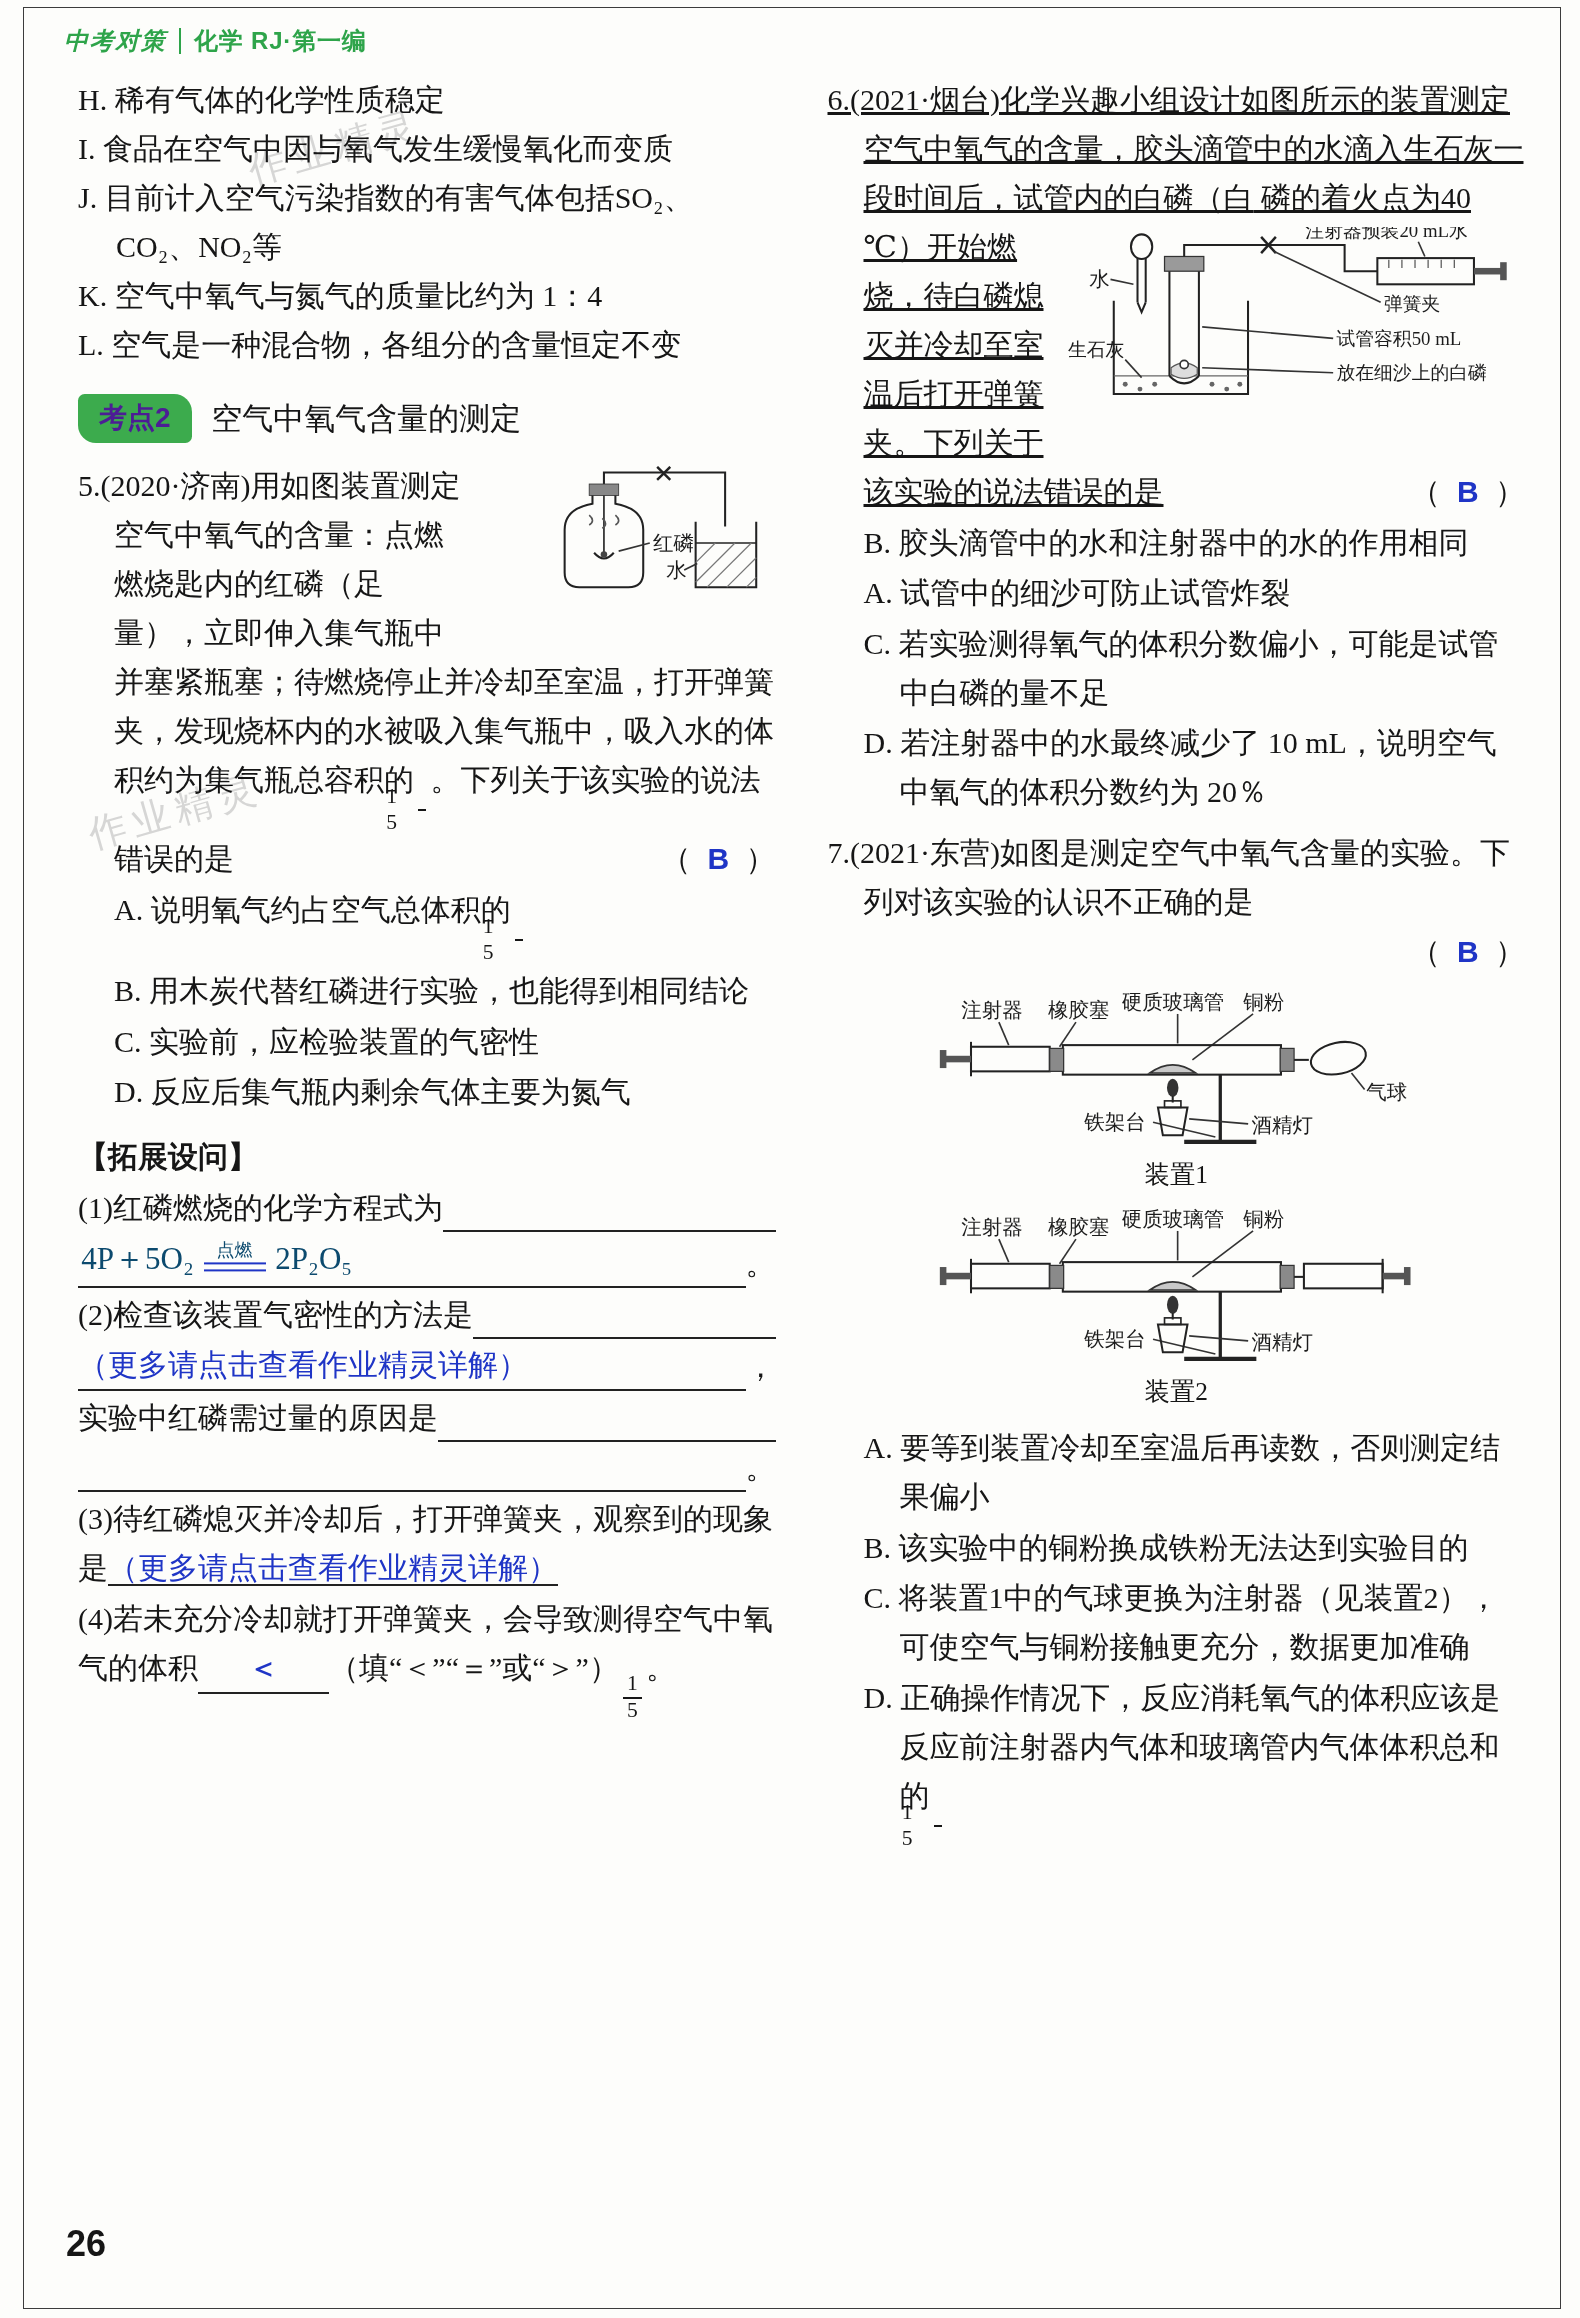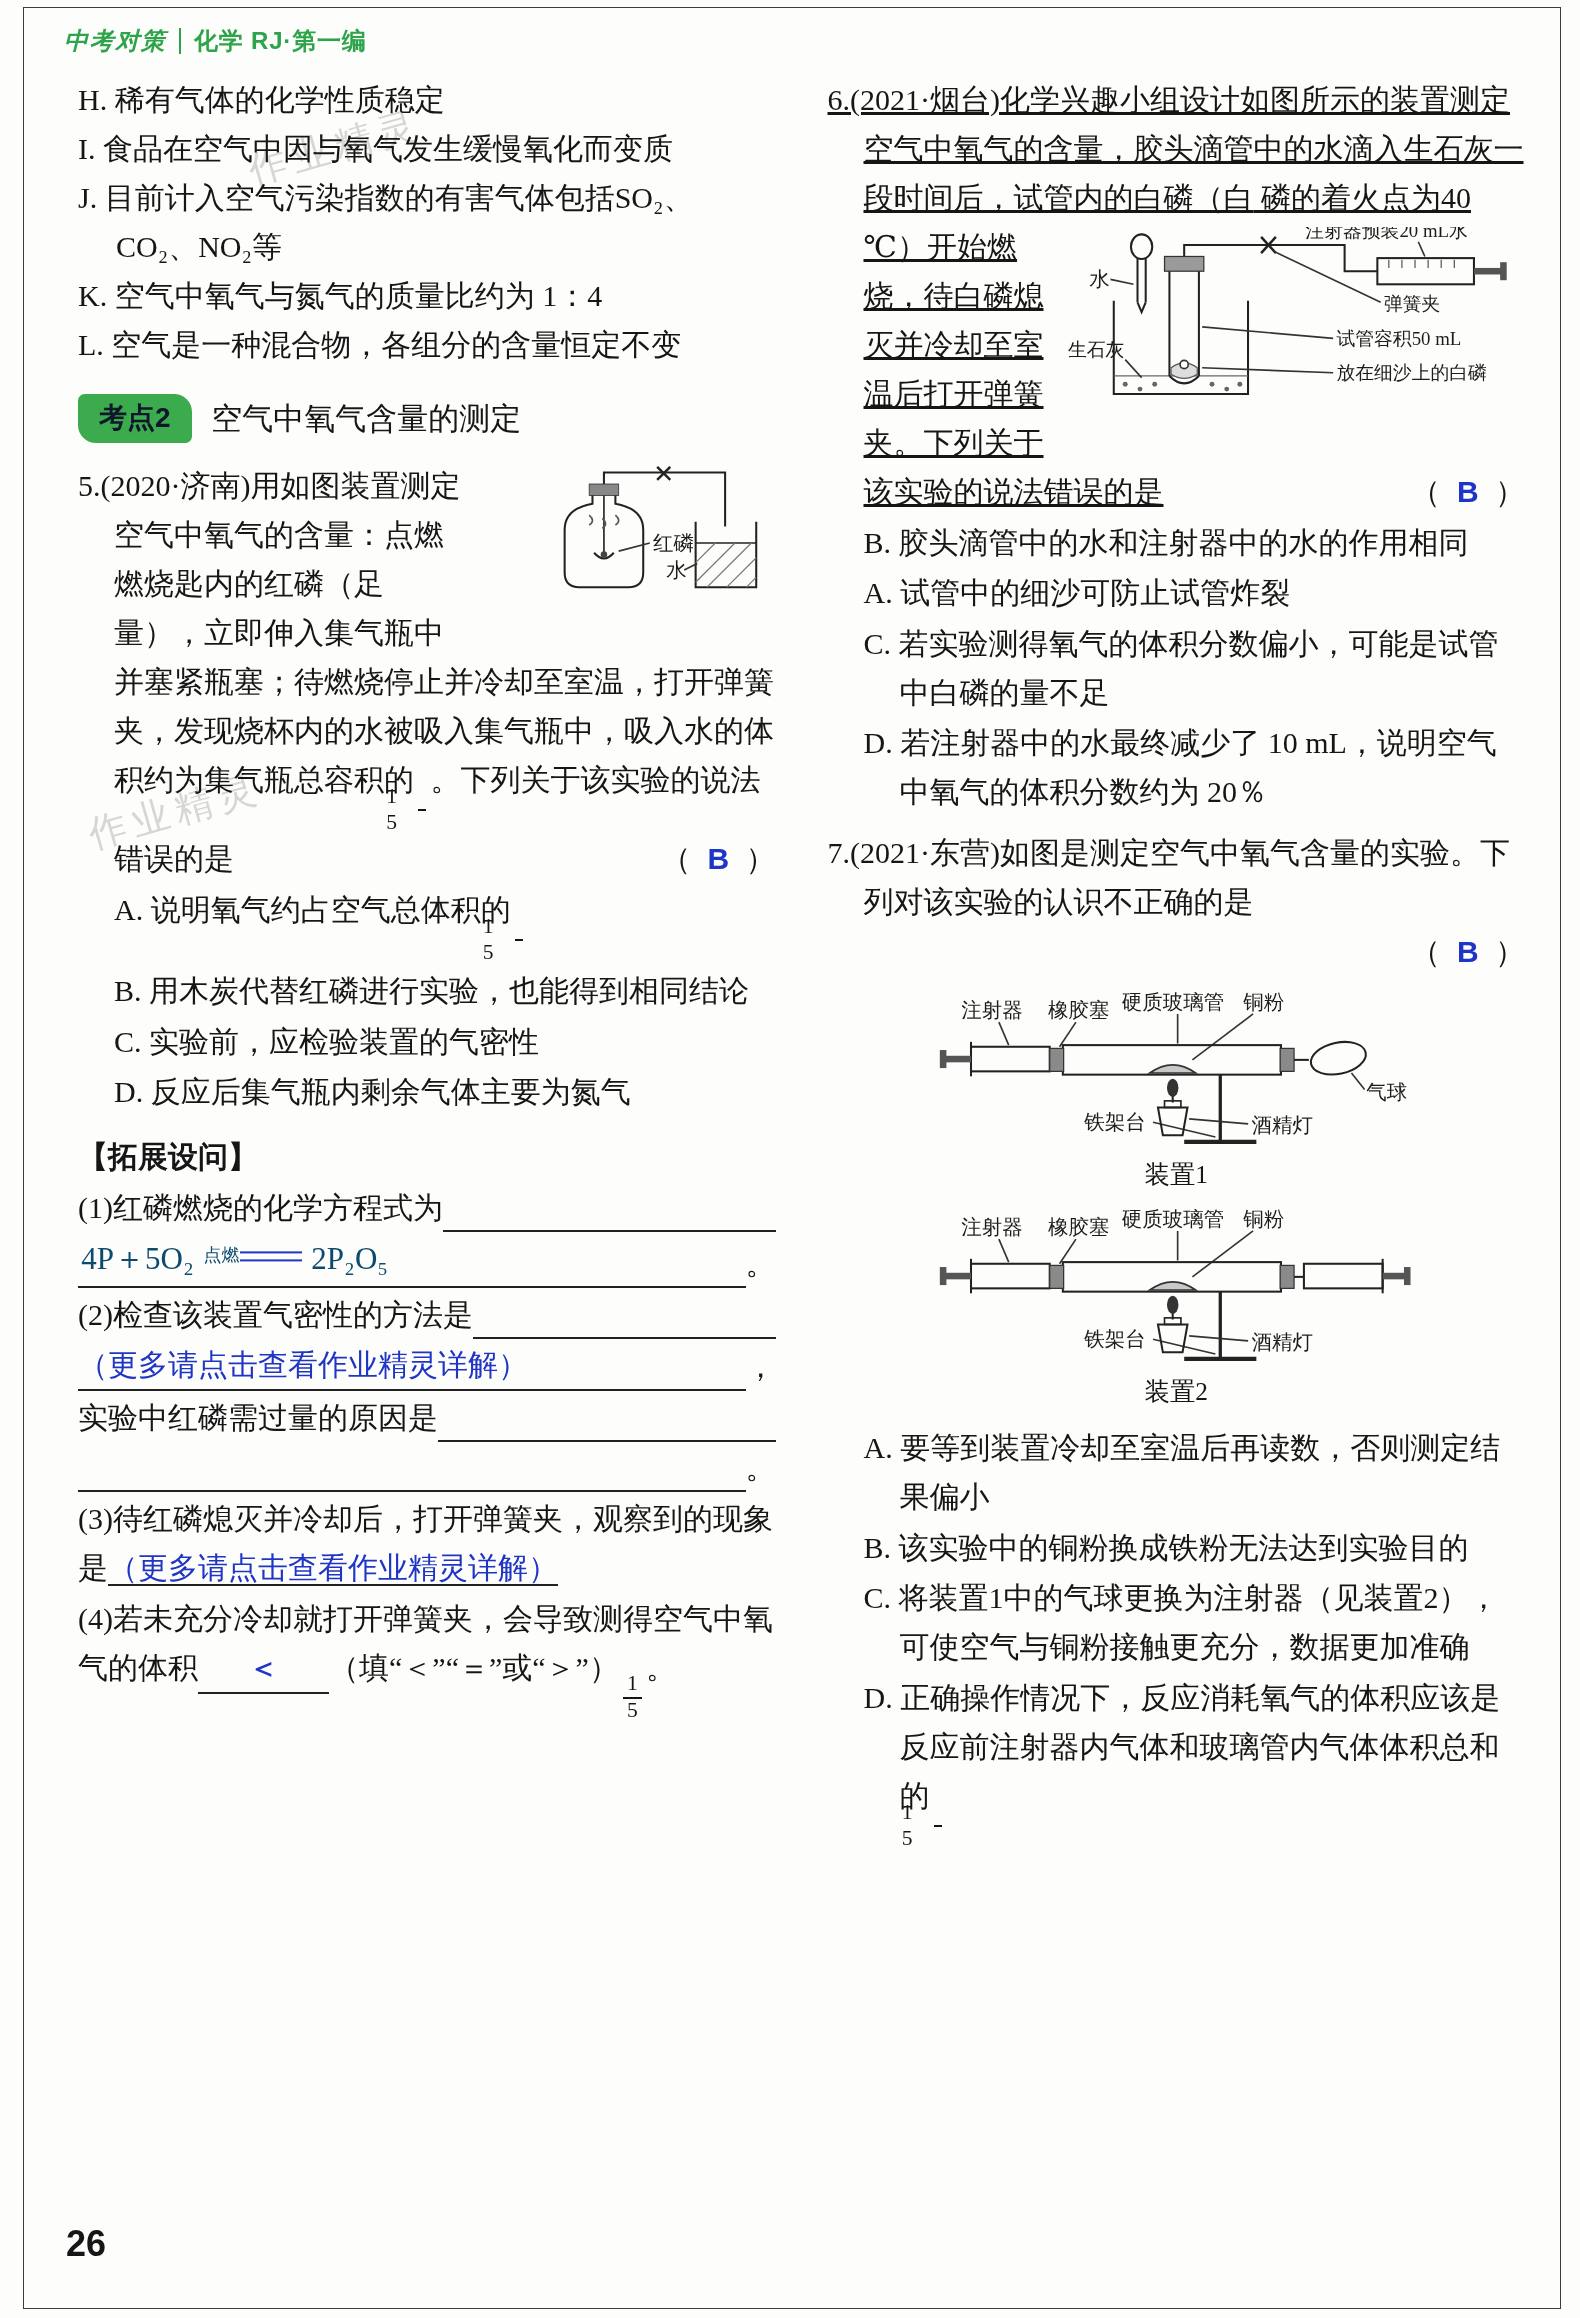--- a/index.html
+++ b/index.html
@@ -11,40 +11,40 @@
   .frame{position:absolute;left:23px;top:6.6px;right:19.7px;bottom:9.8px;border:1.6px solid #3c3c3c;pointer-events:none;}
   .header{position:absolute;left:64px;top:28px;display:flex;align-items:center;gap:13px;
     color:#2ea44a;font-family:"Liberation Sans","DejaVu Sans",sans-serif;font-size:24px;line-height:1;}
   .brand{font-weight:bold;font-style:italic;letter-spacing:1.6px;}
   .hdr-divider{width:1.6px;height:26px;background:#2ea44a;}
   .edition{font-weight:bold;letter-spacing:0.8px;}
   .content{position:absolute;left:78px;right:56px;top:75px;display:flex;gap:52px;align-items:flex-start;}
   .col{flex:1;min-width:0;}
   .abc-item{padding-left:38px;text-indent:-38px;}
   .kaodian{display:flex;align-items:center;gap:19.7px;margin:24.6px 0 18px;}
-  .badge{background:#3cab4d;color:#0f172a;font-family:"Liberation Sans","DejaVu Sans",sans-serif;
+  .badge{background:#3cab4d;color:#4c1d95;font-family:"Liberation Sans","DejaVu Sans",sans-serif;
     font-weight:bold;font-size:28px;line-height:1;padding:10.7px 21px;border-radius:6.6px 18px 6.6px 18px;}
   .kaodian-title{font-family:"Liberation Sans","DejaVu Sans",sans-serif;font-weight:normal;font-size:31px;}
   .question{padding-left:36px;text-indent:-36px;margin-top:11.5px;}
   .question::after{content:"";display:block;clear:both;}
   .diagram{float:right;margin:4.9px 0 4.9px 13px;text-indent:0;}
   .answer{float:right;white-space:nowrap;}
   .ans-letter{color:#1f35c6;font-family:"Liberation Sans","DejaVu Sans",sans-serif;font-weight:bold;padding:0 16.4px;}
   .option{padding-left:72px;text-indent:-36px;margin-top:1.6px;}
   .frac{display:inline-flex;flex-direction:column;align-items:center;line-height:1.08;
     font-size:0.72em;vertical-align:-0.6em;margin:0 4.1px;}
   .frac .num{border-bottom:2px solid currentColor;padding:0 4.1px 0.8px;}
   .ext-heading{font-family:"Liberation Sans","DejaVu Sans",sans-serif;font-weight:bold;font-size:30px;margin-top:16.4px;}
   .ext-line{display:flex;align-items:flex-end;margin-top:1.6px;}
   .ext-fill{flex:1 1 24.6px;border-bottom:2px solid #222;height:11.5px;}
   .ul-region{flex:1;display:flex;align-items:center;border-bottom:2px solid #222;}
   .grow{flex:1;}
   .ext-para{margin-top:1.6px;}
   .eq{color:#0c4a6e;display:inline-flex;align-items:center;gap:9.8px;padding:0 4.9px 3.3px 3.3px;font-size:31px;}
-  .eq-cond{display:inline-flex;align-items:center;line-height:1;transform:translateY(-1.6px);}
+  .eq-cond{display:inline-flex;flex-direction:column;align-items:center;line-height:1;transform:translateY(-1.6px);}
   .eq-cond-text{font-size:18px;margin-bottom:2.5px;}
   .eq-cond-line{width:62px;height:5.7px;border-top:2px solid #1f35c6;border-bottom:2px solid #1f35c6;}
   .link{color:#1f35c6;}
   .ul-text{border-bottom:2px solid #222;}
   .blank-answer{display:inline-block;min-width:131px;border-bottom:2px solid #222;text-align:center;
     color:#1f35c6;font-family:"Liberation Sans","DejaVu Sans",sans-serif;font-weight:bold;}
   .answer-line{text-align:right;margin-top:1.6px;}
   .device-wrap{margin-top:14.8px;}
   .device{display:block;margin:0 auto;}
   .device-caption{text-align:center;font-size:25.4px;line-height:38px;}

